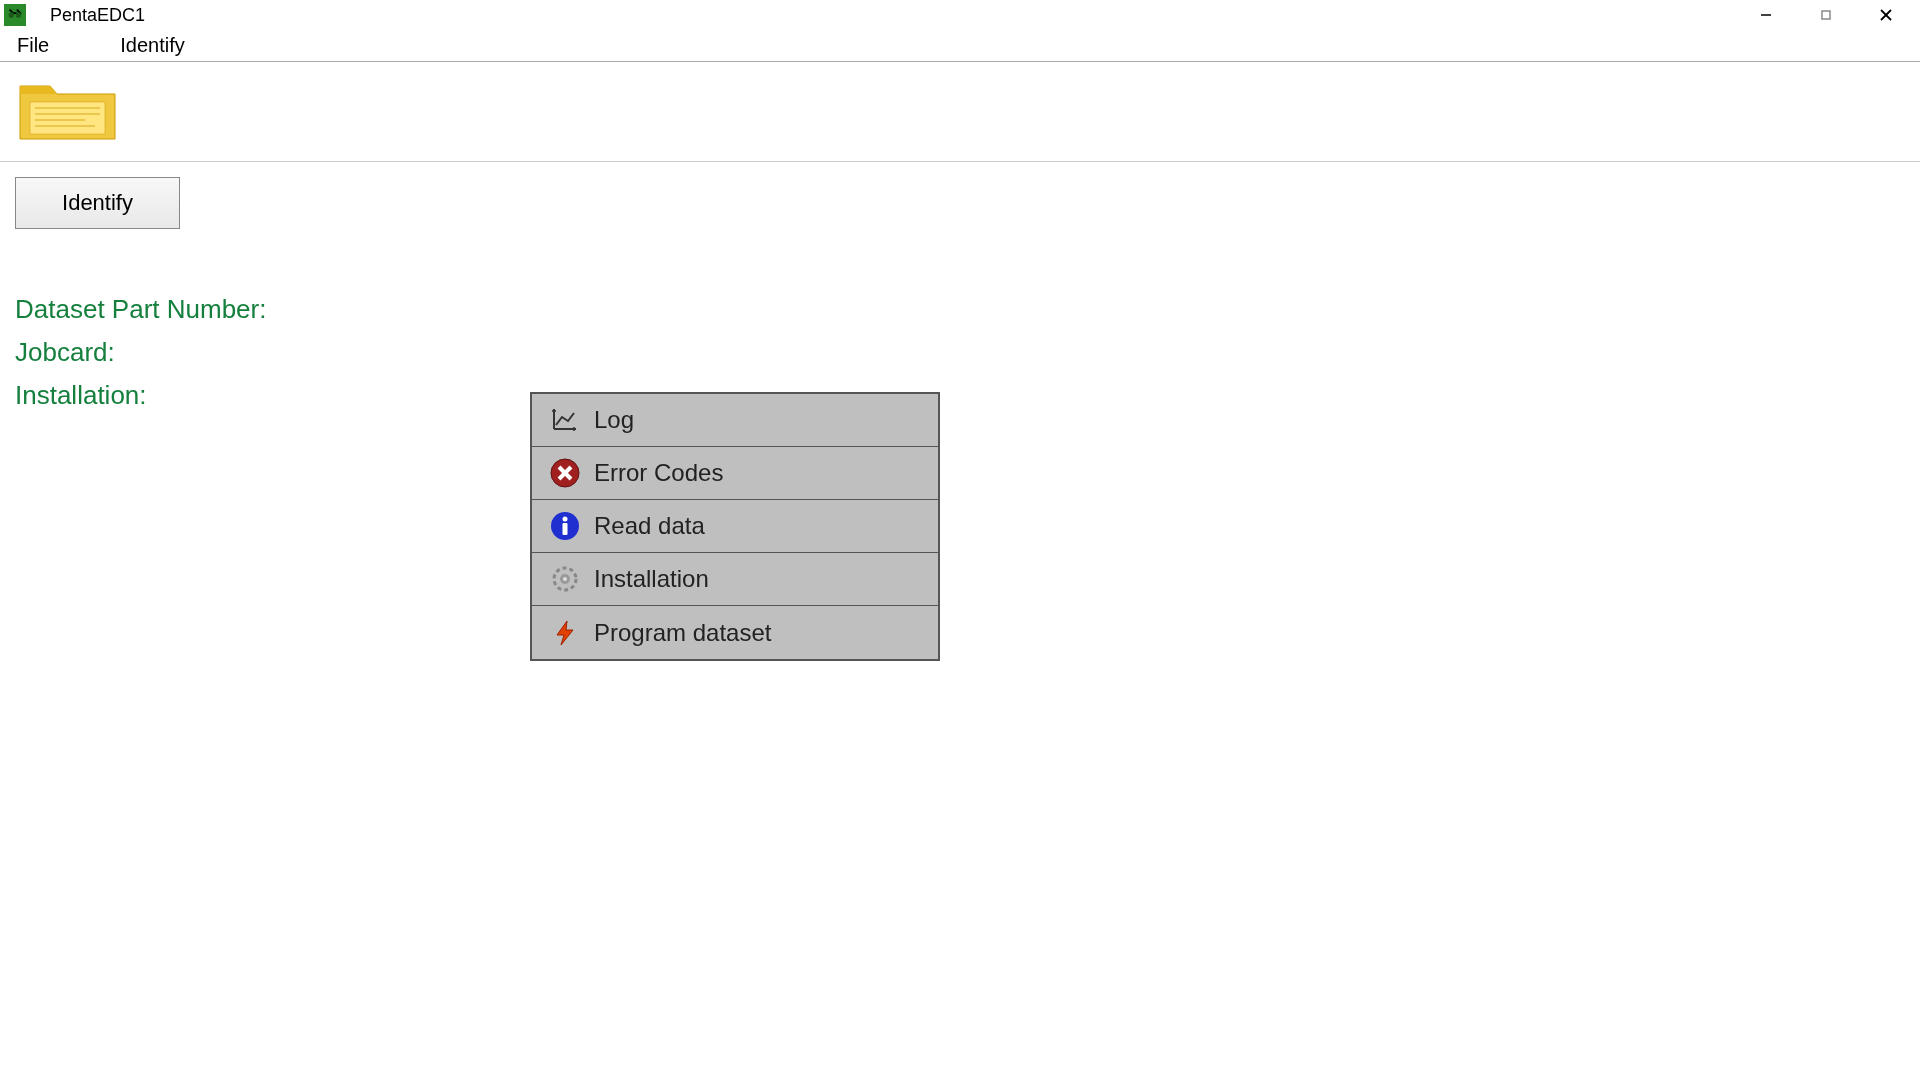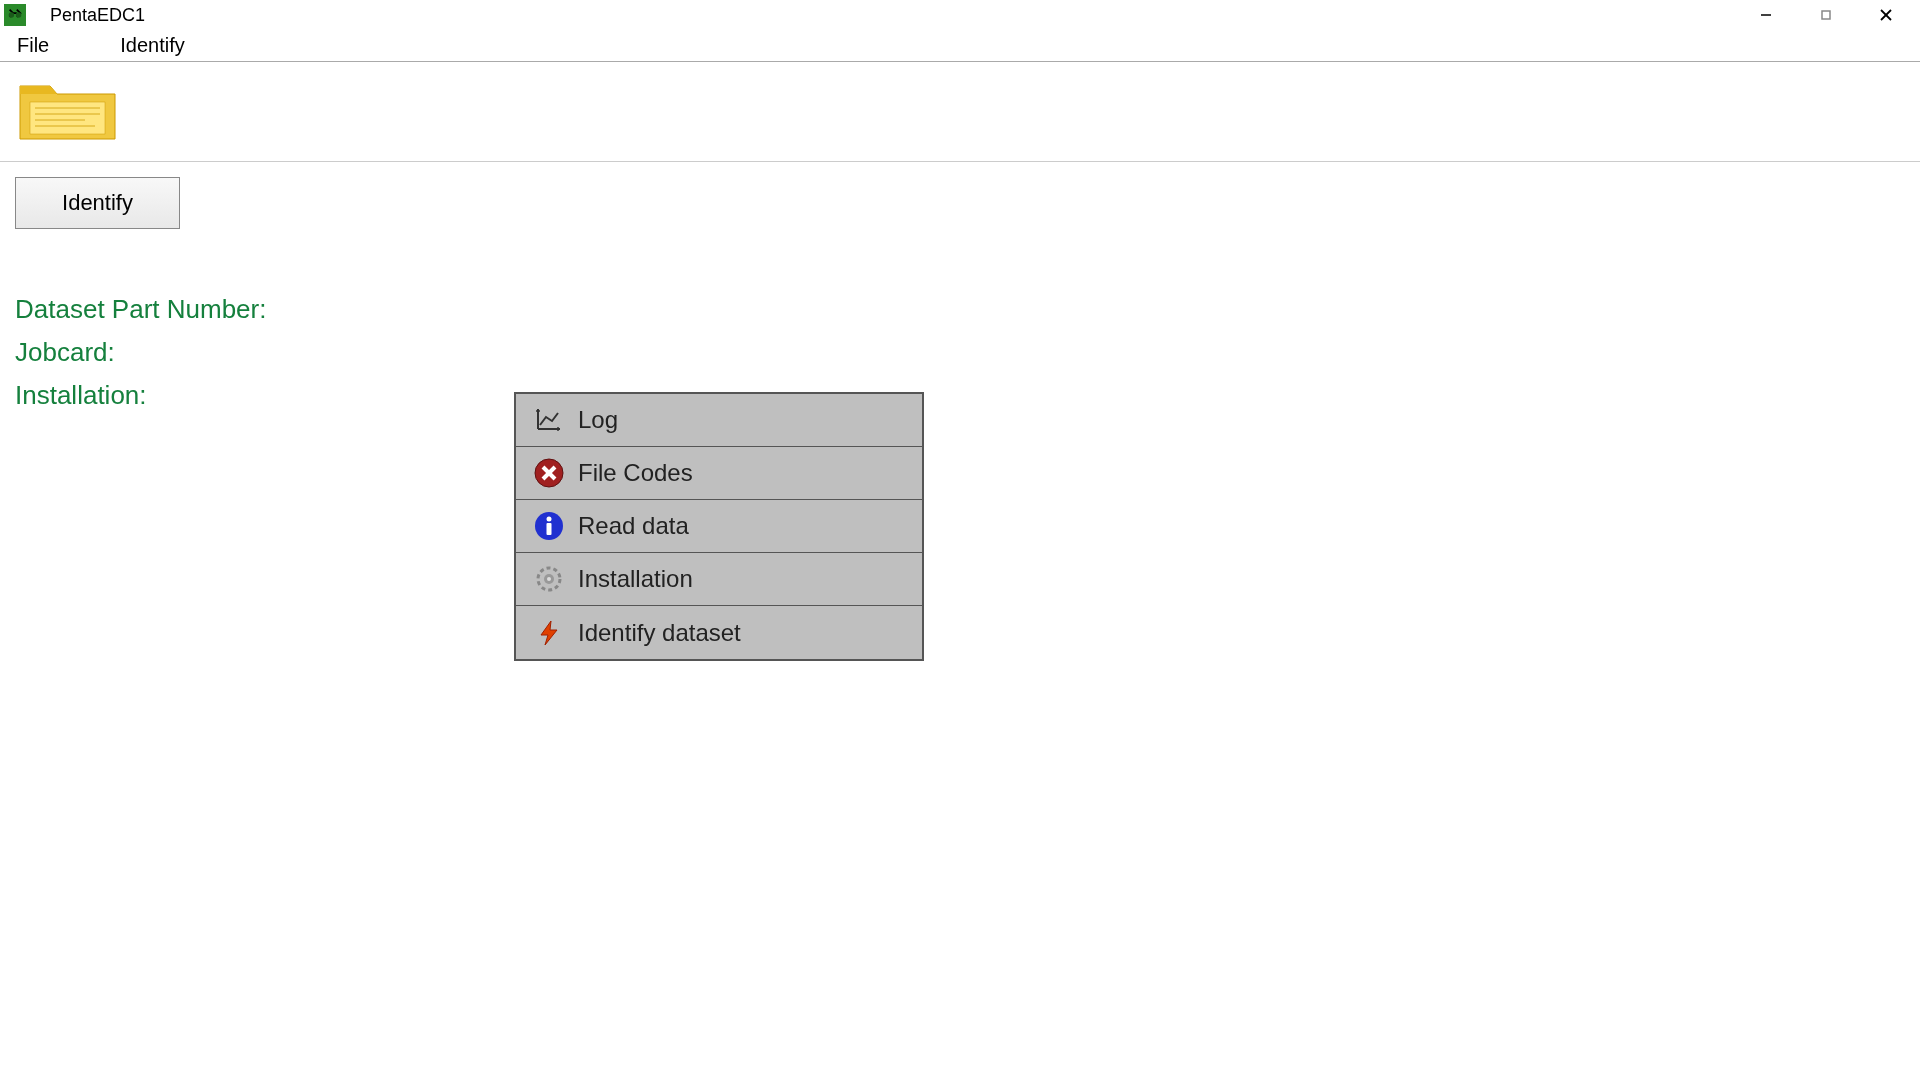--- a/index.html
+++ b/index.html
@@ -99,21 +99,21 @@
     .info-labels {
       margin-top: 25px;
     }
     .info-label {
       font-size: 26px;
       color: #15803d;
       margin-bottom: 12px;
     }
     .menu-panel {
       position: absolute;
-      left: 514px;
+      left: 530px;
       top: 392px;
       width: 410px;
       border: 2px solid #555;
       background: #d946ef;
     }
     .menu-row {
       height: 53px;
       border-bottom: 1px solid #555;
       display: flex;
       align-items: center;
@@ -213,21 +213,21 @@
   </div>
 
   <div class="menu-row">
     <div class="menu-icon-cell">
       <svg width="32" height="32" viewBox="0 0 32 32">
         <circle cx="16" cy="16" r="14" fill="#a02020" stroke="#601010" stroke-width="1"></circle>
         <line x1="10" y1="10" x2="22" y2="22" stroke="#fff" stroke-width="4"></line>
         <line x1="22" y1="10" x2="10" y2="22" stroke="#fff" stroke-width="4"></line>
       </svg>
     </div>
-    <span class="menu-label">File Codes</span>
+    <span class="menu-label">Error Codes</span>
   </div>
 
   <div class="menu-row">
     <div class="menu-icon-cell">
       <svg width="32" height="32" viewBox="0 0 32 32">
         <circle cx="16" cy="16" r="14" fill="#2030d0"></circle>
         <circle cx="16" cy="9" r="2.5" fill="#fff"></circle>
         <rect x="13.5" y="13" width="5" height="12" fill="#fff" rx="1"></rect>
       </svg>
     </div>
@@ -246,15 +246,15 @@
     </div>
     <span class="menu-label">Installation</span>
   </div>
 
   <div class="menu-row">
     <div class="menu-icon-cell">
       <svg width="28" height="28" viewBox="0 0 28 28">
         <polygon points="16,2 6,16 13,16 10,26 22,11 15,11" fill="#e04000" stroke="#a02000" stroke-width="1"></polygon>
       </svg>
     </div>
-    <span class="menu-label">Identify dataset</span>
+    <span class="menu-label">Program dataset</span>
   </div>
 </div>
 
 </body></html>

